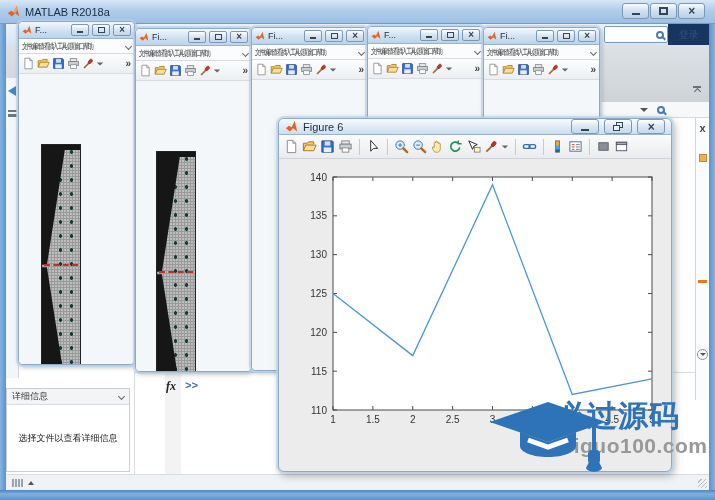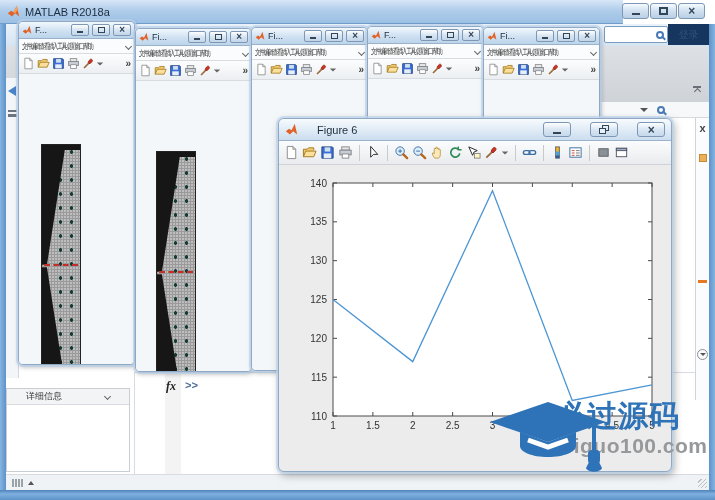--- a/index.html
+++ b/index.html
@@ -1,21 +1,21 @@
 <!DOCTYPE html>
 <html><head>
 <meta charset="utf-8">
 <style>
   *{box-sizing:border-box;margin:0;padding:0}
   html,body{width:715px;height:500px;overflow:hidden}
   body{position:relative;font-family:"Liberation Sans",sans-serif;background:#fff;font-size:11px;color:#222}
   .abs{position:absolute}
 
   
-  .titlebar{left:0;top:0;width:623px;height:24px;background:linear-gradient(#d7e7f7,#b0cdeb 45%,#9cc0e4);border-bottom:1px solid #6f9cc9;display:flex;align-items:center;padding-left:7px;gap:5px}
+  .titlebar{left:0;top:0;width:715px;height:24px;background:linear-gradient(#d7e7f7,#b0cdeb 45%,#9cc0e4);border-bottom:1px solid #6f9cc9;display:flex;align-items:center;padding-left:7px;gap:5px}
   .edge-l{left:0;top:24px;width:6px;height:466px;background:linear-gradient(90deg,#86b4e2,#5d92c8)}
   .edge-r{left:709px;top:24px;width:6px;height:466px;background:linear-gradient(90deg,#5d92c8,#86b4e2)}
   .edge-b{left:0;top:490px;width:715px;height:10px;background:linear-gradient(#4f83ba,#7fb0e0 40%,#5d92c8)}
   .win-title{font-size:11px;color:#1c2c3c}
   .ml-logo{width:13px;height:13px;display:inline-block}
   .ctl-group{right:10px;top:3px;display:flex;gap:1px}
   .glassbtn{width:27px;height:16px;border:1px solid #7d97b4;border-radius:3px;background:linear-gradient(#f7fbff,#d3e2f1 45%,#b9cfe6);display:flex;align-items:center;justify-content:center;color:#2c3e50;font-size:10px;line-height:1}
   .gl-min{width:8px;height:2px;background:#32465a;margin-top:6px}
   .gl-max{width:9px;height:8px;border:2px solid #32465a}
   .gl-restore{position:relative;width:10px;height:9px}
@@ -46,21 +46,21 @@
 
   .right-col{left:695px;top:118px;width:14px;height:282px;background:#fbfcfd;border-left:1px solid #d0d4d8;display:flex;flex-direction:column;align-items:center}
   .rc-x{font-size:11px;font-weight:bold;color:#444;margin-top:4px}
   .rc-sq{width:8px;height:8px;background:#ecaf5a;border:1px solid #c78a2e;margin-top:20px}
   .rc-dash{width:9px;height:3px;background:#e87722;margin-top:118px}
   .rc-circ{width:11px;height:11px;border:1px solid #8a9096;border-radius:50%;margin-top:66px;display:flex;align-items:center;justify-content:center}
   .rc-circ .tri{border-left-width:3px;border-right-width:3px;border-top-width:3px}
 
   
   .details{left:6px;top:388px;width:124px;height:84px;background:#fff;border:1px solid #c9ced3}
-  .details-hd{height:16px;background:#f2f4f6;border-bottom:1px solid #d8dce0;display:flex;align-items:center;justify-content:space-between;padding:0 19px;font-size:9px;color:#333}
+  .details-hd{height:16px;background:#f2f4f6;border-bottom:1px solid #d8dce0;display:flex;align-items:center;justify-content:space-between;padding:0 5px;font-size:9px;color:#333}
   .details-bd{height:66px;display:flex;align-items:center;justify-content:center;font-size:9px;color:#222;text-align:center;padding:0 6px}
   .cmdwin{left:134px;top:372px;width:561px;height:102px;background:#fff;border-left:1px solid #d8dce0;border-top:1px solid #d8dce0}
   .fx-gutter{position:absolute;left:30px;top:0;width:16px;height:102px;background:#f3f3f3}
   .fx{position:absolute;left:31px;top:6px;font-family:"Liberation Serif",serif;font-style:italic;font-weight:bold;font-size:12px;color:#222}
   .prompt{position:absolute;left:50px;top:7px;font-family:"Liberation Mono",monospace;font-size:11px;color:#4a6c9b;font-weight:bold}
   .sb-bars{display:flex;align-items:flex-end;gap:1px;margin-right:3px}
   .sb-bars b{width:2px;height:8px;background:#9aa2aa}
   .sb-tri{width:0;height:0;border-left:3px solid transparent;border-right:3px solid transparent;border-bottom:4px solid #555;margin-left:2px}
 
   
@@ -82,21 +82,21 @@
   .strip{position:absolute;top:70px;width:40px;height:244px;border:1px solid #222;background:repeating-linear-gradient(0deg,#9a9a9a 0 1px,transparent 1px 3px),repeating-linear-gradient(90deg,#9a9a9a 0 1px,#bdbdbd 1px 3px)}
   .strip i{position:absolute;display:block}
   .st-dots{left:35%;right:0;top:0;bottom:0;background-image:radial-gradient(#113c36 1.2px,transparent 1.8px);background-size:11px 14px}
   .st-blk-t{left:0;top:0;width:100%;height:49.5%;background:#161616;clip-path:polygon(0 0,62% 0,13% 100%,0 100%)}
   .st-blk-b{left:0;top:50.5%;width:100%;height:49.5%;background:#161616;clip-path:polygon(0 0,13% 0,62% 100%,0 100%)}
   .st-bar-t{left:0;top:0;width:100%;height:5px;background:#161616}
   .st-red{left:4%;right:4%;top:49%;border-top:2px dashed #c03028}
 
   
   .fig6{left:278px;top:118px;width:394px;height:354px;position:absolute;z-index:50;background:#ececec;border:1px solid #8fa9c4;border-radius:6px;box-shadow:0 0 0 2px rgba(190,212,235,.75),2px 3px 9px rgba(0,0,0,.35);overflow:hidden}
-  .f6-title{height:22px;background:linear-gradient(rgba(248,252,255,.9),rgba(198,219,240,.85));border-bottom:1px solid #9ab2ca;display:flex;align-items:center;gap:19px;padding:0 6px}
+  .f6-title{height:16px;background:linear-gradient(rgba(248,252,255,.9),rgba(198,219,240,.85));border-bottom:1px solid #9ab2ca;display:flex;align-items:center;gap:5px;padding:0 6px}
   .f6-caption{font-size:11px;color:#1c2c3c;flex:1}
   .f6-btn{width:28px;height:15px;border:1px solid #7d97b4;border-radius:3px;background:linear-gradient(#fdfefe,#dae6f2 50%,#c6d9ec);display:flex;align-items:center;justify-content:center}
   .f6-menu{height:18px;background:#f4f5f6;border-bottom:1px solid #d8dce0;display:flex;align-items:center;gap:13px;padding:0 10px;font-size:11px;color:#1a1a1a}
   .f6-menu .mi{cursor:default}
   .f6-menu .mn-chev{margin-left:auto}
   .f6-tools{height:24px;background:linear-gradient(#fbfcfd,#e9ebee);border-bottom:1px solid #cfd3d7;display:flex;align-items:center;gap:3px;padding:0 5px}
   .f6-tools .ico svg{width:15px;height:15px}
   .sep{width:1px;height:16px;background:#c6cacd;margin:0 3px}
   .f6-client{position:relative;height:287px;background:#ececec}
   .plot-title{position:absolute;left:54px;top:4px;width:320px;text-align:center;font-size:12px;font-weight:600;color:#222}
@@ -153,20 +153,21 @@
 <div class="abs left-strip">
   <i class="back-arrow"></i>
   <i class="ham"></i>
 </div>
 
 <div class="abs details">
   <div class="details-hd">
     <span>详细信息</span>
     <i class="chev"></i>
   </div>
+  <div class="details-bd">选择文件以查看详细信息</div>
 </div>
 
 <div class="abs cmdwin">
   <div class="fx-gutter"></div>
   <span class="fx">fx</span>
   <span class="prompt">&gt;&gt;</span>
 </div>
 
 <div class="abs statusbar">
   <span class="sb-bars">

